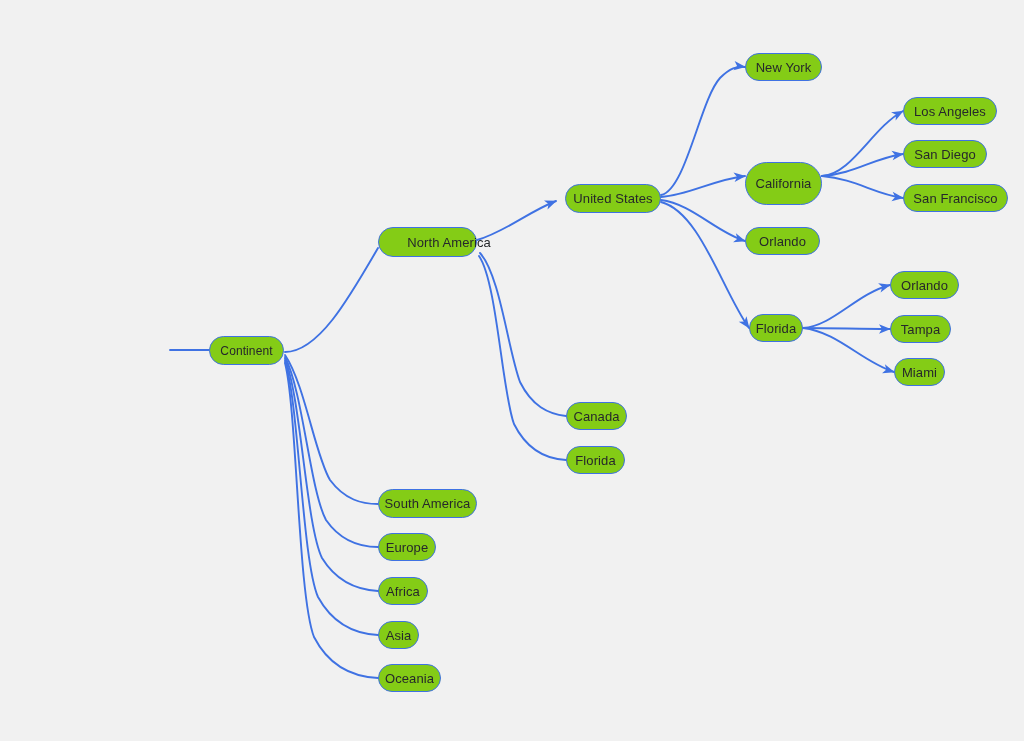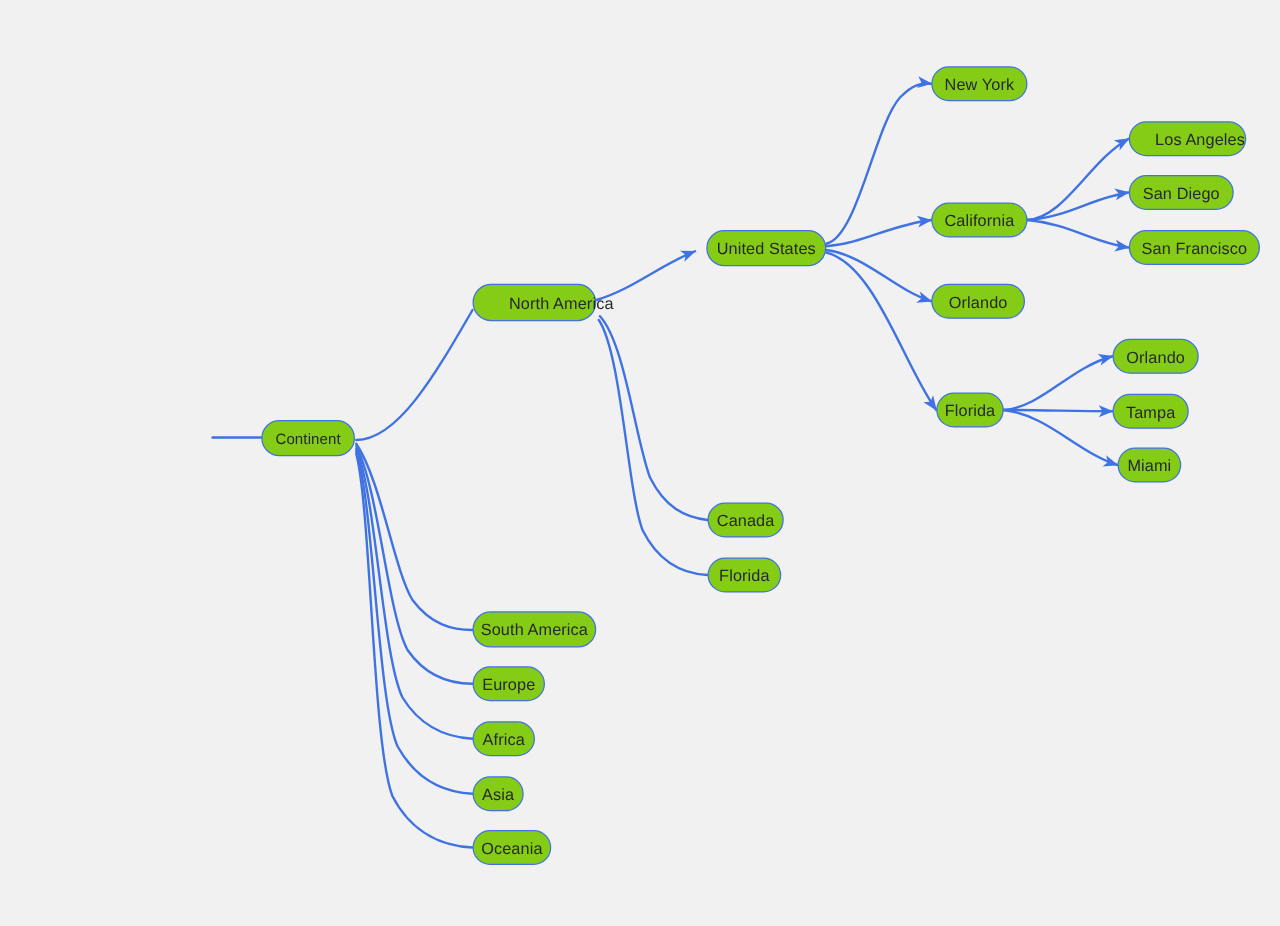--- a/index.html
+++ b/index.html
@@ -115,30 +115,30 @@
       </div>
       <div class="node" style="left: 566px; top: 402px; width: 61px; height: 28px;">
         <span>Canada</span>
       </div>
       <div class="node" style="left: 566px; top: 446px; width: 59px; height: 28px;">
         <span>Florida</span>
       </div>
       <div class="node" style="left: 745px; top: 53px; width: 77px; height: 28px;">
         <span>New York</span>
       </div>
-      <div class="node" style="left: 745px; top: 162px; width: 77px; height: 28px;">
+      <div class="node" style="left: 745px; top: 162px; width: 77px; height: 43px;">
         <span>California</span>
       </div>
       <div class="node" style="left: 745px; top: 227px; width: 75px; height: 28px;">
         <span>Orlando</span>
       </div>
       <div class="node" style="left: 749px; top: 314px; width: 54px; height: 28px;">
         <span>Florida</span>
       </div>
-      <div class="node" style="left: 903px; top: 97px; width: 94px; height: 28px; justify-content: flex-end;">
+      <div class="node" style="left: 903px; top: 97px; width: 94px; height: 28px;">
         <span>Los Angeles</span>
       </div>
       <div class="node" style="left: 903px; top: 140px; width: 84px; height: 28px;">
         <span>San Diego</span>
       </div>
       <div class="node" style="left: 903px; top: 184px; width: 105px; height: 28px;">
         <span>San Francisco</span>
       </div>
       <div class="node" style="left: 890px; top: 271px; width: 69px; height: 28px;">
         <span>Orlando</span>

